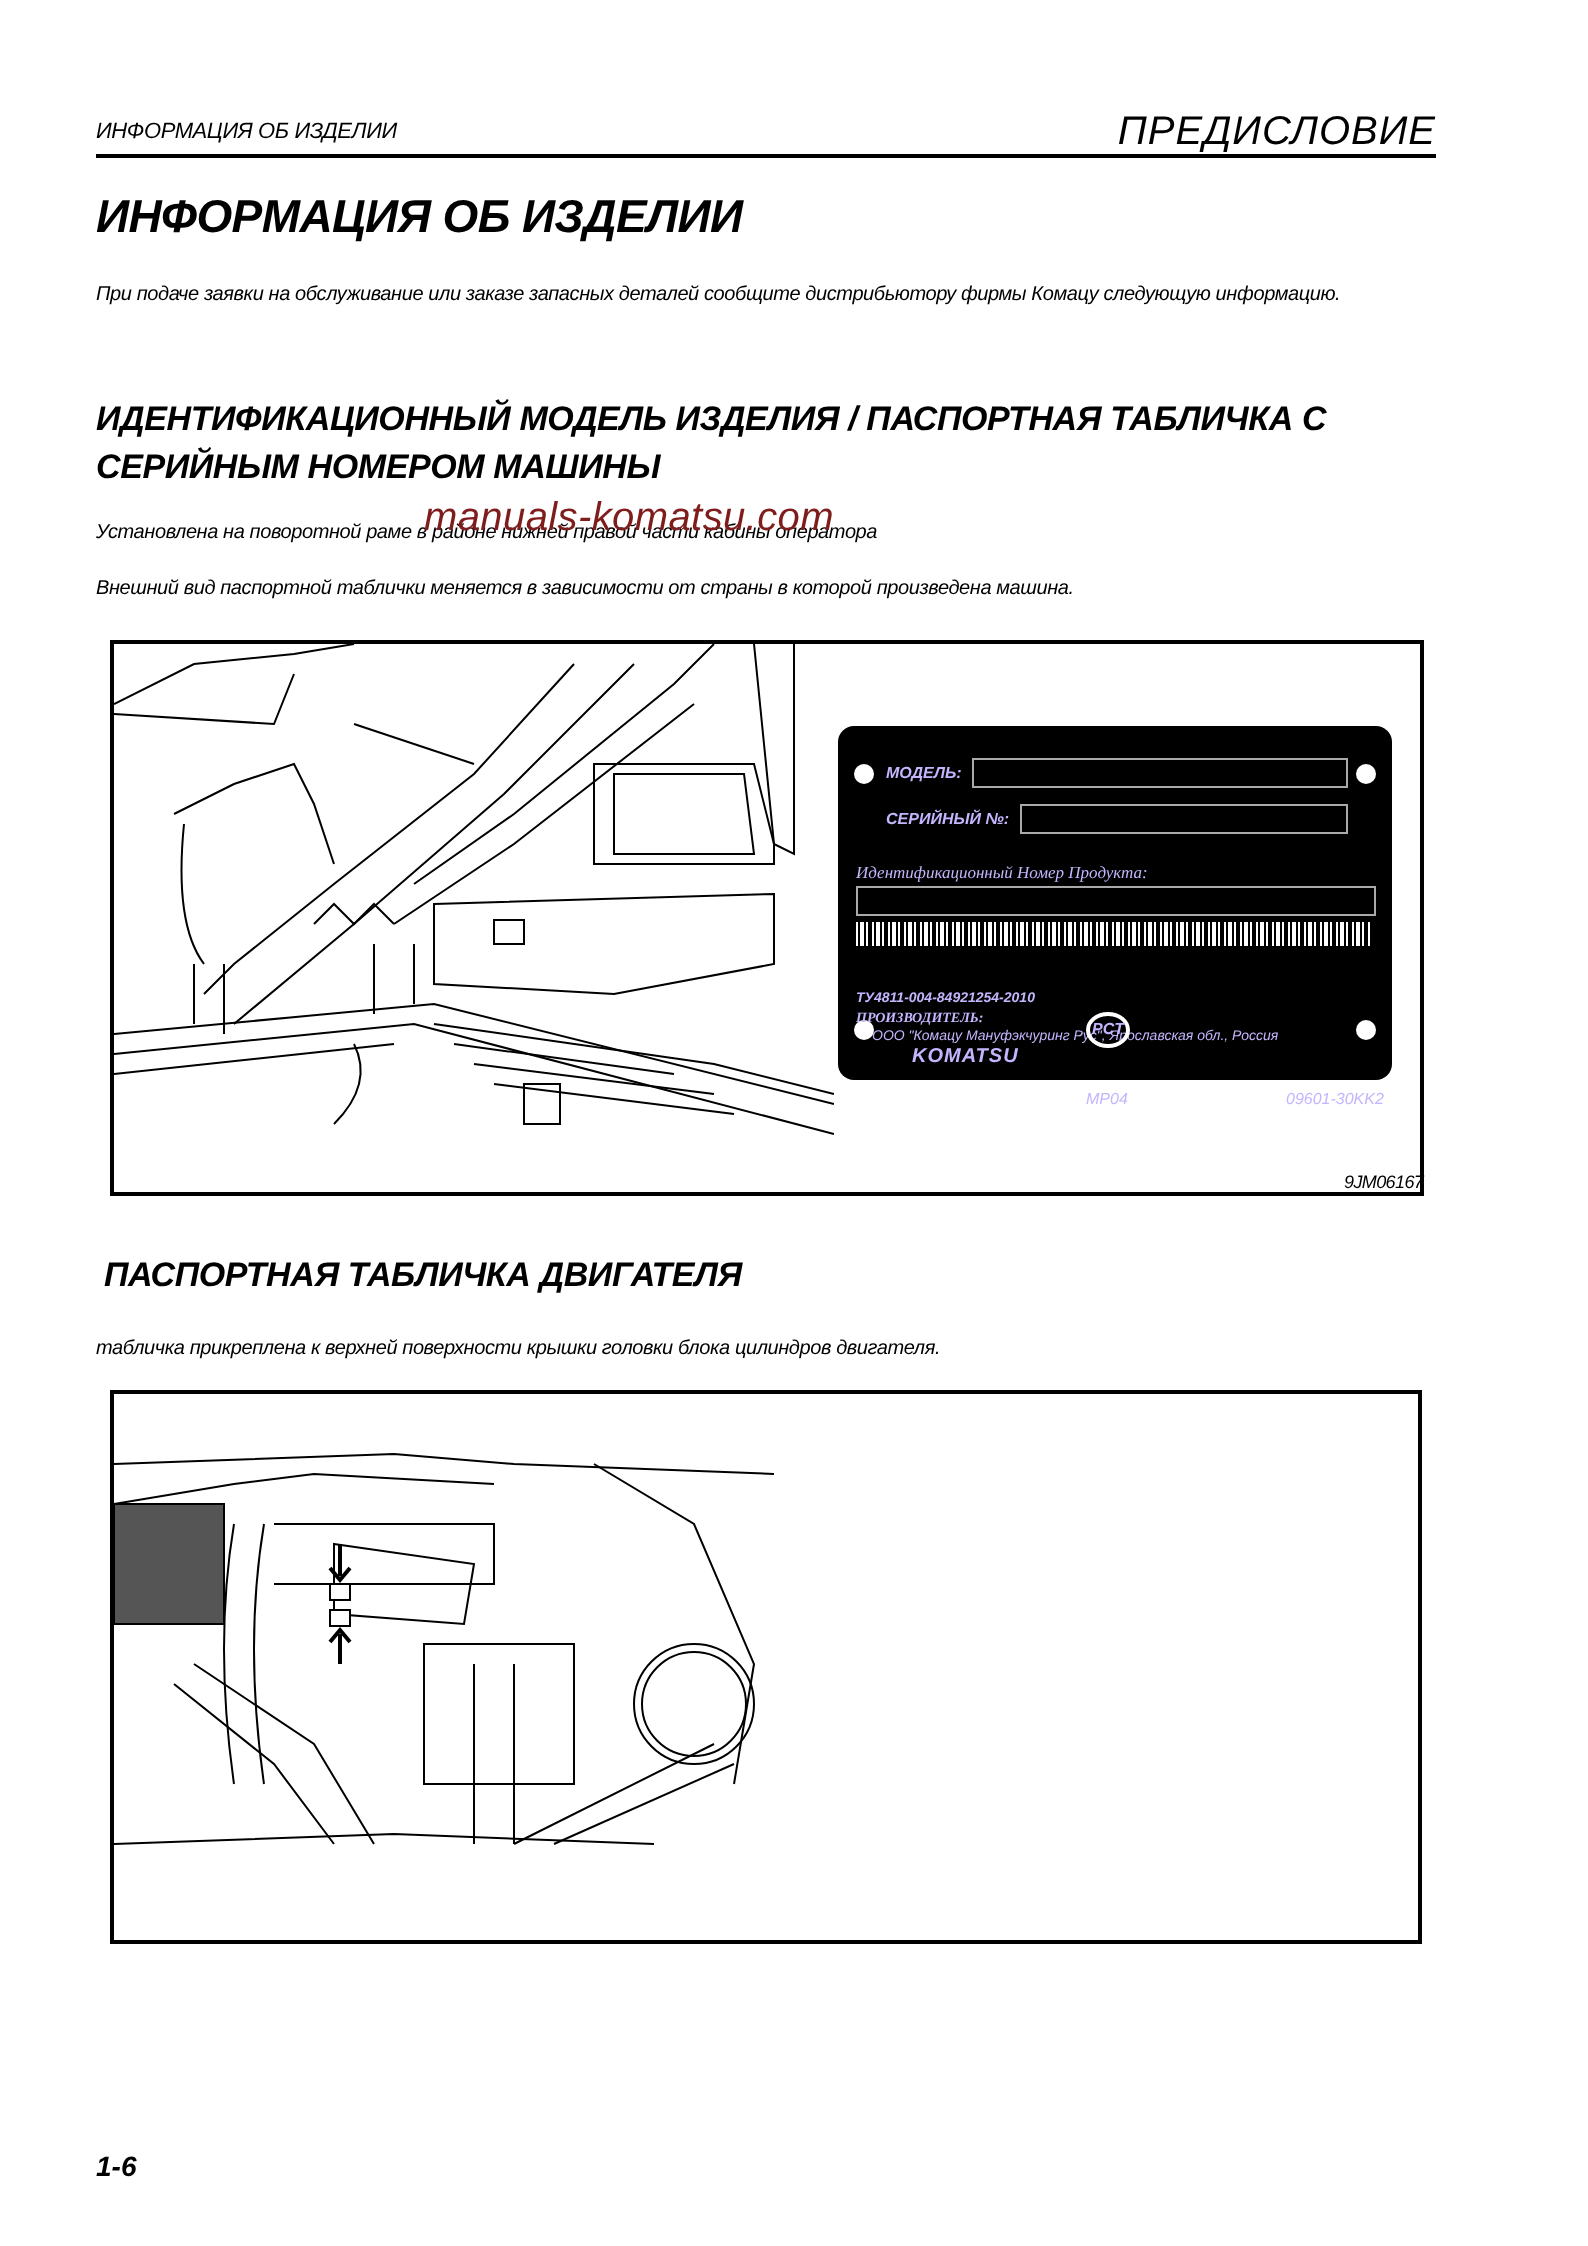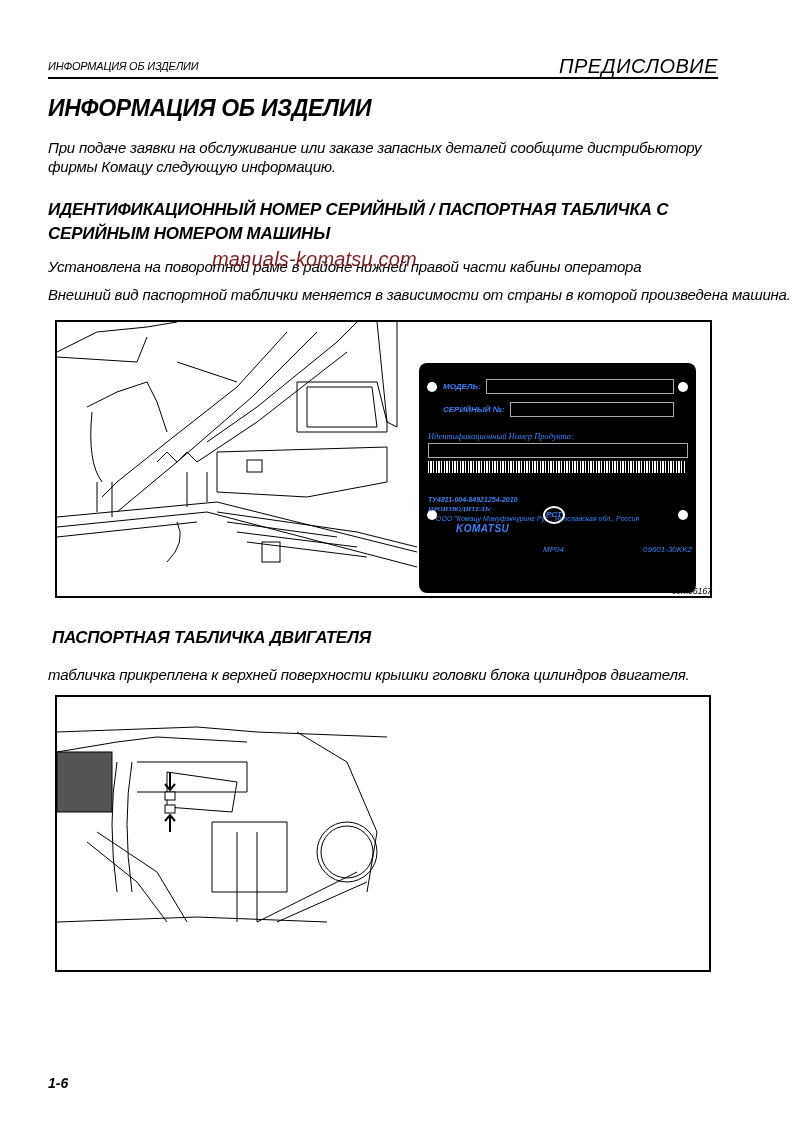--- a/index.html
+++ b/index.html
@@ -3,32 +3,32 @@
   <meta charset="utf-8">
   <style>
     html, body { margin: 0; padding: 0; background: #ffffff; }
     body { width: 794px; height: 1123px; position: relative; overflow: hidden;
            font-family: "Liberation Sans", "DejaVu Sans", sans-serif; color: #000; }
     .abs { position: absolute; font-style: italic; }
     .hdr-left { left: 48px; top: 60px; font-size: 11px; letter-spacing: -0.2px; }
     .hdr-right { right: 76px; top: 55px; font-size: 20px; letter-spacing: 0.5px; }
     .hdr-rule { left: 48px; top: 77px; width: 670px; height: 2px; background: #000; }
     .title { left: 48px; top: 95px; font-size: 23px; font-weight: bold; letter-spacing: -0.3px; }
-    .para { font-size: 15px; line-height: 19px; letter-spacing: -0.2px; }
+    .para { font-size: 10px; line-height: 19px; letter-spacing: -0.2px; }
     .p1 { left: 48px; top: 138px; width: 680px; }
     .h2 { font-size: 17px; font-weight: bold; line-height: 24px; letter-spacing: -0.2px; }
     .h2a { left: 48px; top: 198px; width: 680px; }
     .p2 { left: 48px; top: 257px; }
     .p3 { left: 48px; top: 285px; }
     .watermark { left: 212px; top: 248px; font-size: 20px; color: #7f1d1d; letter-spacing: 0.2px; }
     .fig { border: 2px solid #000; box-sizing: border-box; background: #fff; }
     .fig1 { left: 55px; top: 320px; width: 657px; height: 278px; }
     .fig1-code { left: 672px; top: 586px; font-size: 9px; letter-spacing: -0.3px; }
-    .plate { left: 419px; top: 363px; width: 277px; height: 230px; background: #000;
-             border-radius: 8px; color: #3b82f6; }
+    .plate { left: 419px; top: 363px; width: 277px; height: 177px; background: #000;
+             border-radius: 8px; color: #c4b5fd; }
     .hole { position: absolute; width: 10px; height: 10px; background: #fff; border-radius: 50%; }
     .pl-lbl { position: absolute; font-size: 8px; font-weight: bold; }
     .pl-field { position: absolute; border: 1px solid #aaa; background: #000; height: 13px; }
     .pl-serif { position: absolute; font-family: "Liberation Serif", serif; font-size: 8.5px; }
     .barcode { position: absolute; left: 9px; top: 98px; width: 258px; height: 12px;
                background: repeating-linear-gradient(90deg,#fff 0 1px,#000 1px 2px,#fff 2px 4px,#000 4px 5px,#fff 5px 6px,#000 6px 8px); }
     .pl-small { position: absolute; font-size: 7px; margin-top: 19px; }
     .pl-brand { position: absolute; font-size: 10px; font-weight: bold; letter-spacing: 0.5px; }
     .pct { position: absolute; width: 18px; height: 14px; border: 2px solid #fff; border-radius: 50%;
            font-size: 8px; font-weight: bold; text-align: center; line-height: 14px; }
@@ -40,21 +40,21 @@
 </head>
 <body>
 
 <div class="abs hdr-left">ИНФОРМАЦИЯ ОБ ИЗДЕЛИИ</div>
 <div class="abs hdr-right">ПРЕДИСЛОВИЕ</div>
 <div class="abs hdr-rule"></div>
 
 <div class="abs title">ИНФОРМАЦИЯ ОБ ИЗДЕЛИИ</div>
 <div class="abs para p1">При подаче заявки на обслуживание или заказе запасных деталей сообщите дистрибьютору фирмы Комацу следующую информацию.</div>
 
-<div class="abs h2 h2a">ИДЕНТИФИКАЦИОННЫЙ НОМЕР СЕРИЙНЫЙ / ПАСПОРТНАЯ ТАБЛИЧКА С СЕРИЙНЫМ НОМЕРОМ МАШИНЫ</div>
+<div class="abs h2 h2a">ИДЕНТИФИКАЦИОННЫЙ МОДЕЛЬ ИЗДЕЛИЯ / ПАСПОРТНАЯ ТАБЛИЧКА С СЕРИЙНЫМ НОМЕРОМ МАШИНЫ</div>
 <div class="abs para p2">Установлена на поворотной раме в районе нижней правой части кабины оператора</div>
 <div class="abs watermark">manuals-komatsu.com</div>
 <div class="abs para p3">Внешний вид паспортной таблички меняется в зависимости от страны в которой произведена машина.</div>
 
 <div class="abs fig fig1">
   <svg width="360" height="274" viewBox="0 0 360 274" style="position:absolute;left:0;top:0">
     <g fill="none" stroke="#000" stroke-width="1">
       <path d="M0 30 L40 10 L90 5 L120 0"></path>
       <path d="M0 35 L80 40 L90 15"></path>
       <path d="M120 40 L180 60"></path>

